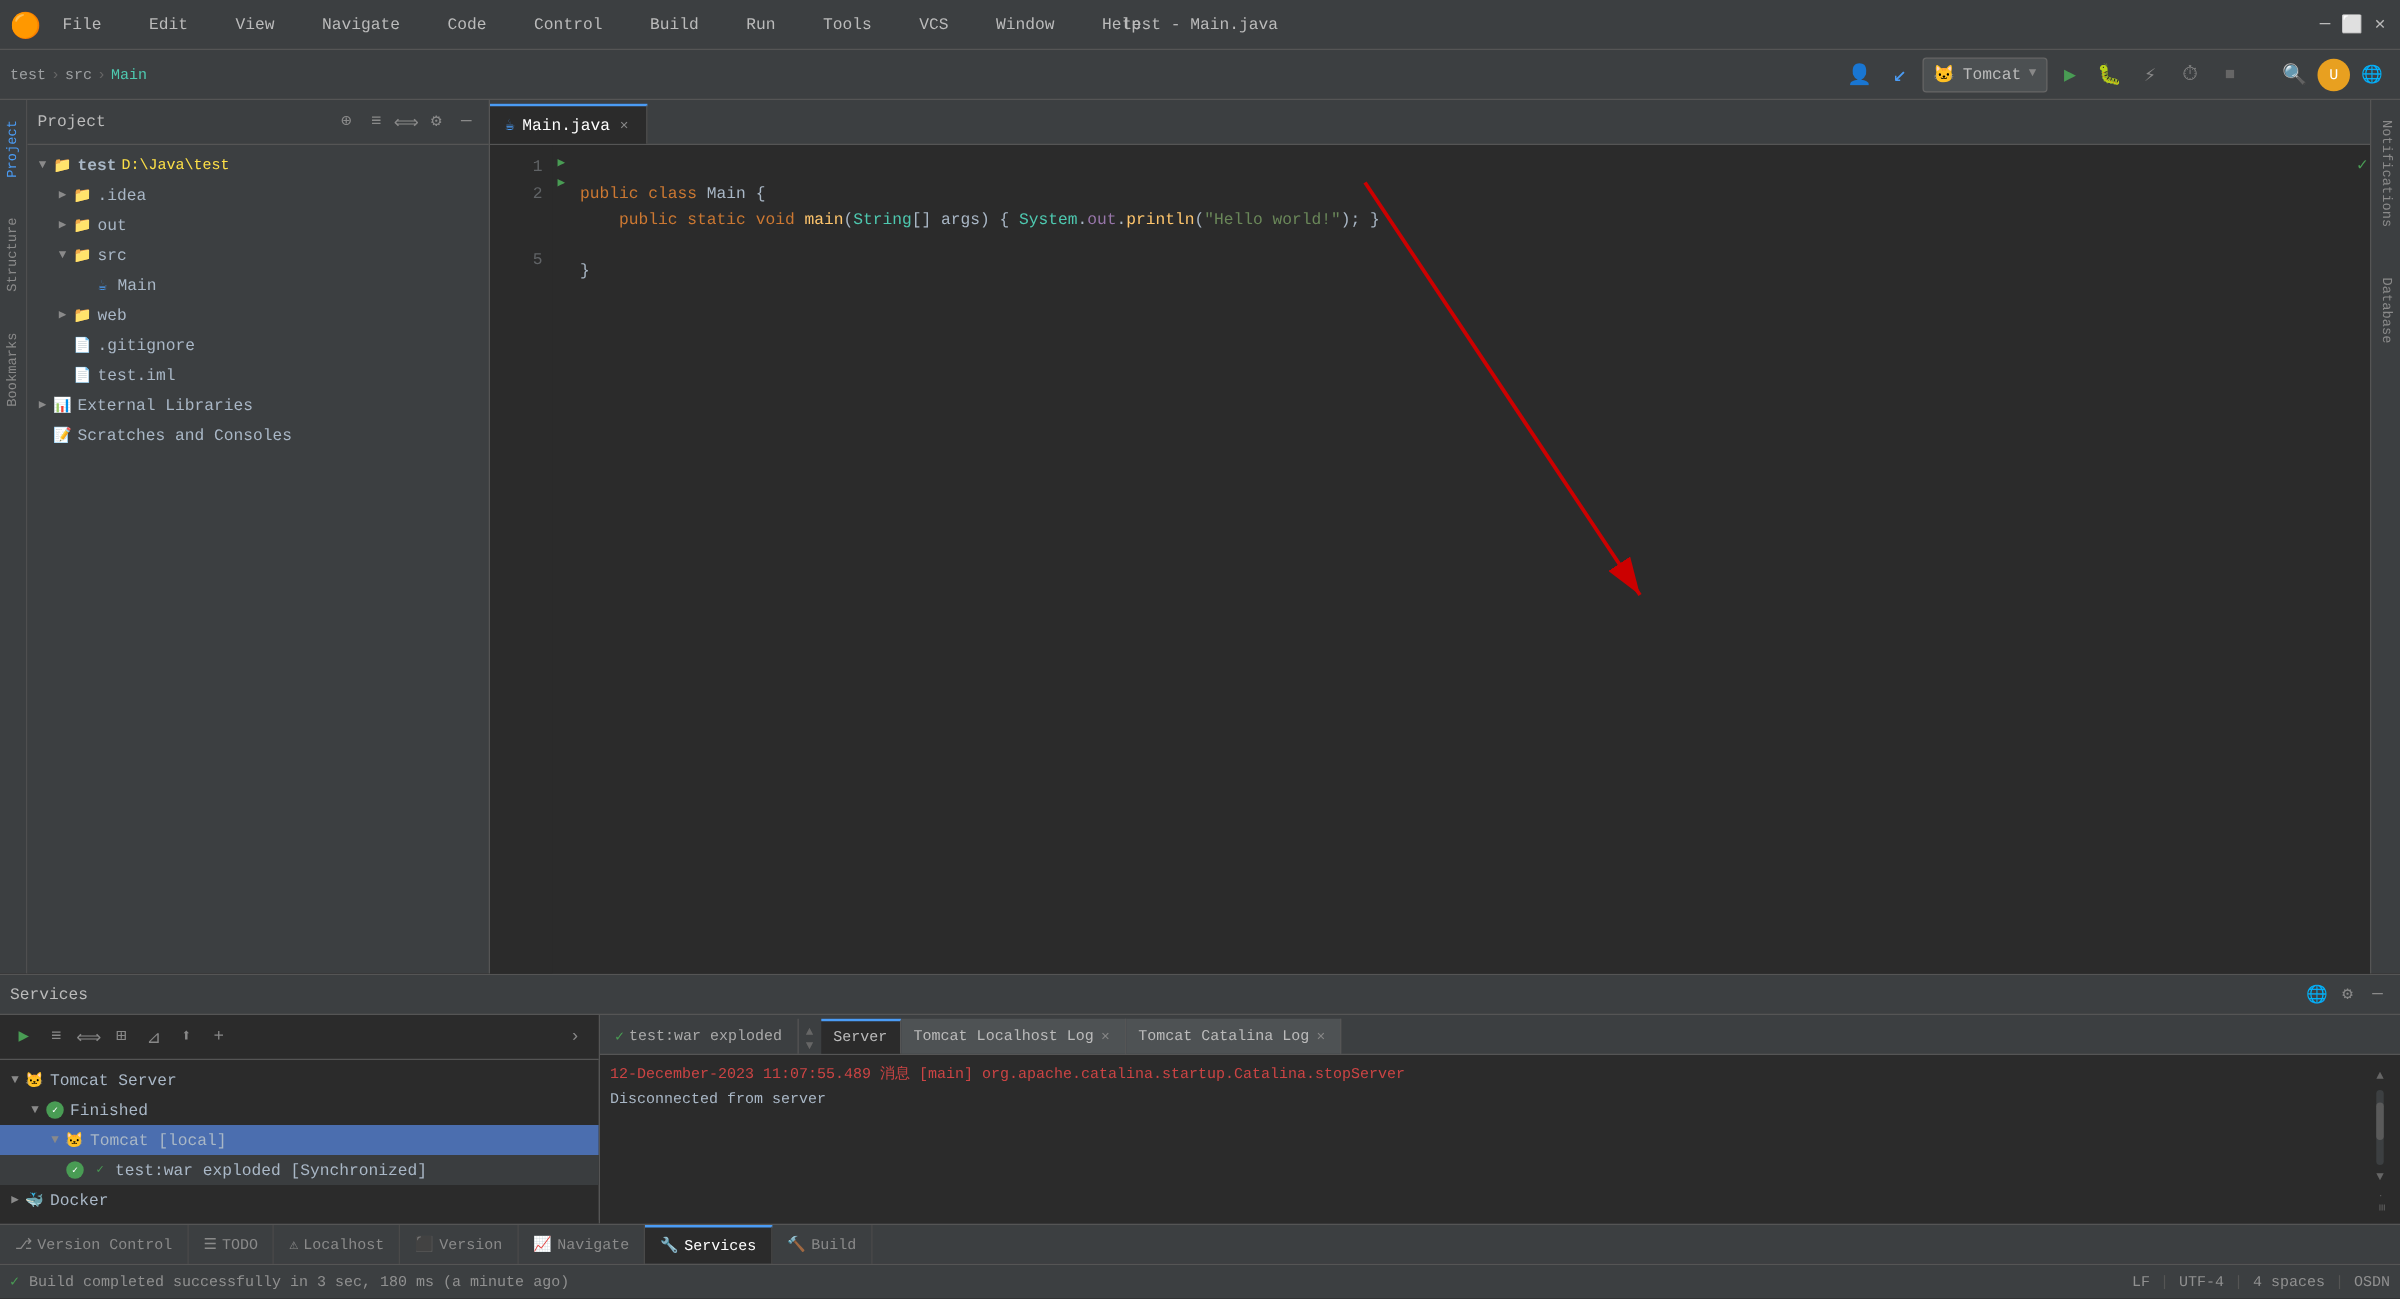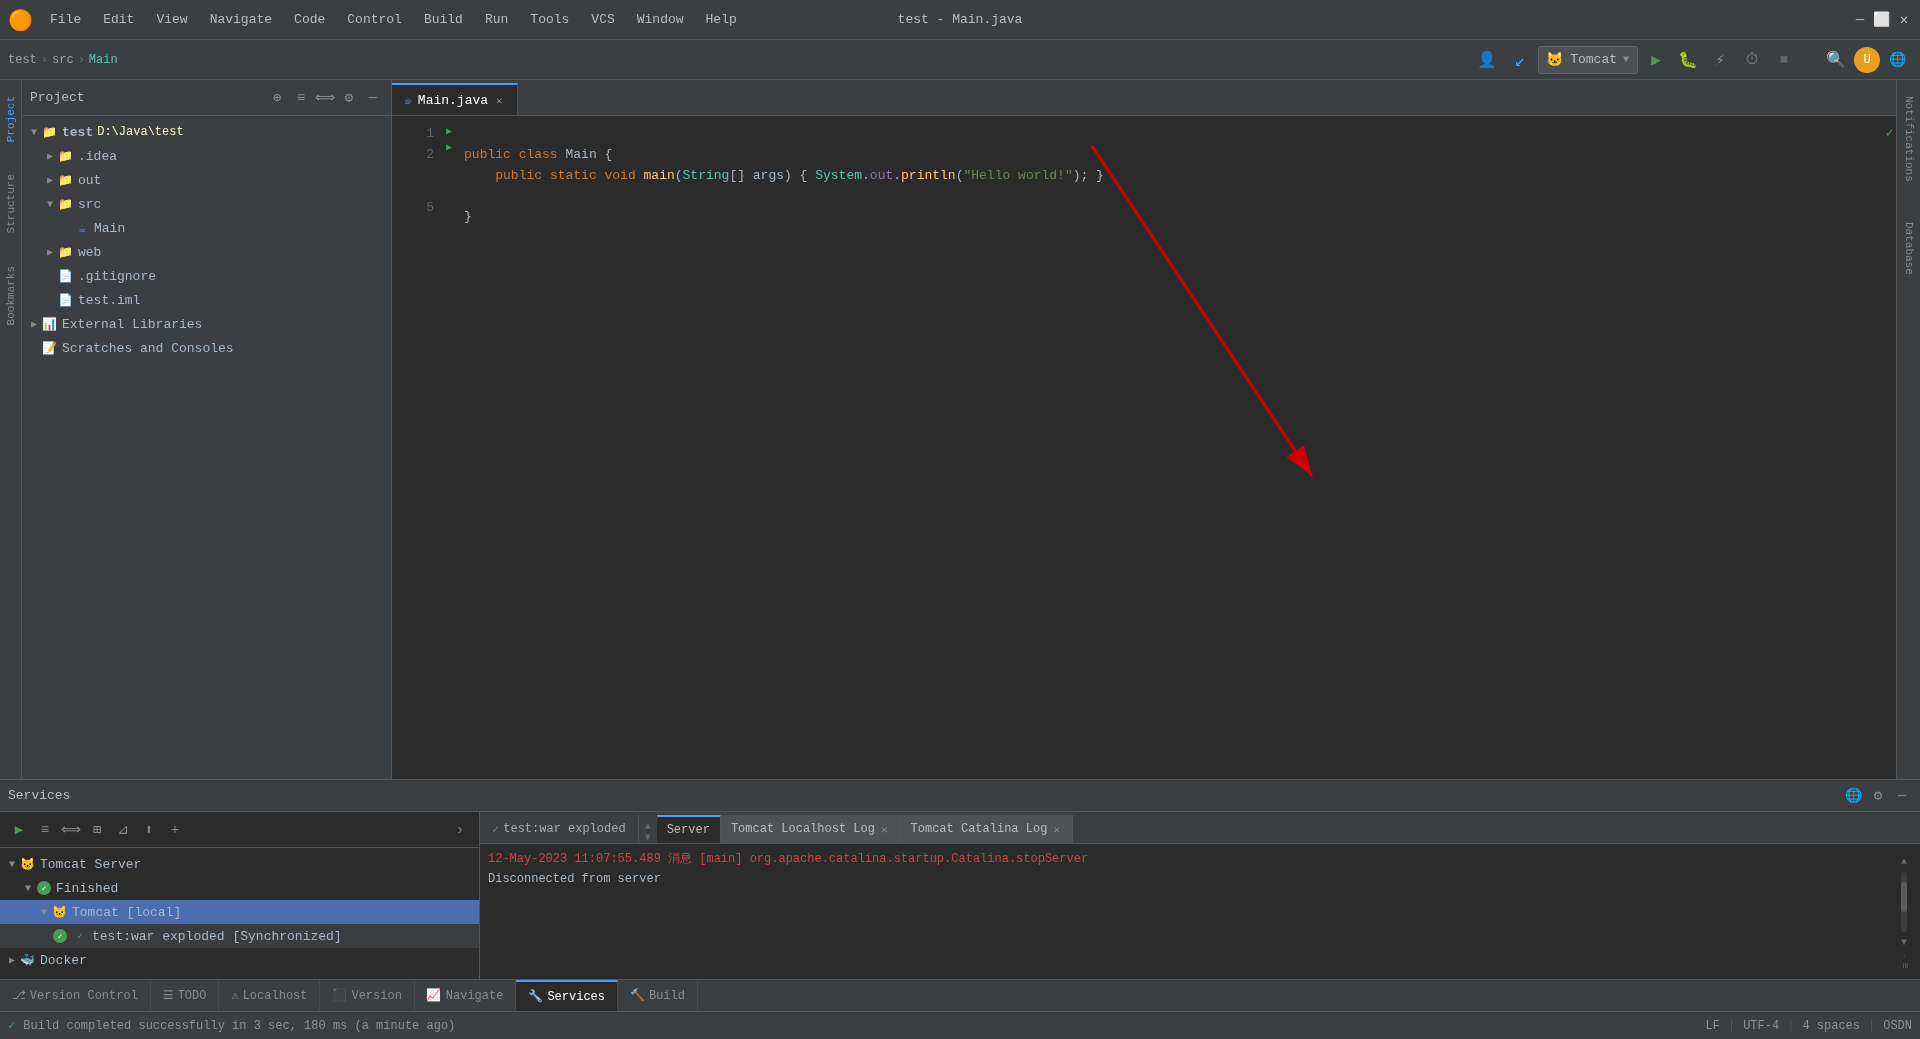--- a/index.html
+++ b/index.html
@@ -25,21 +25,21 @@
       border-bottom: 1px solid #555;
       flex-shrink: 0;
     }
     .title-bar-logo {
       width: 24px;
       height: 24px;
       margin-right: 8px;
     }
     .title-bar-menu {
       display: flex;
-      gap: 2px;
+      gap: 18px;
       flex: 1;
     }
     .menu-item {
       padding: 4px 10px;
       color: #bbb;
       cursor: pointer;
       border-radius: 3px;
       font-size: 13px;
     }
     .title-bar-title {
@@ -161,21 +161,21 @@
       align-items: center;
       justify-content: center;
       font-size: 12px;
     }
     .tree-label {
       font-size: 13px;
       color: #a9b7c6;
     }
     .tree-label.folder { color: #a9b7c6; }
     .tree-label.root { color: #a9b7c6; font-weight: bold; }
-    .tree-label.path { color: #fef9c3; font-size: 12px; margin-left: 4px; }
+    .tree-label.path { color: #fde047; font-size: 12px; margin-left: 4px; }
 
     
     .editor-area {
       flex: 1;
       display: flex;
       flex-direction: column;
       background: #2b2b2b;
     }
 
     
@@ -804,21 +804,21 @@
             <span class="tab-close">✕</span>
           </div>
           <div class="log-tab">
             <span>Tomcat Catalina Log</span>
             <span class="tab-close">✕</span>
           </div>
         </div>
 
         <div class="log-content">
           <div class="log-main">
-            <div class="log-line">12-May-2023 11:07:55.489 消息 [main] org.apache.catalina.startup.Catalina.stopServer</div>
+            <div class="log-line">12-December-2023 11:07:55.489 消息 [main] org.apache.catalina.startup.Catalina.stopServer</div>
             <div class="log-line normal">Disconnected from server</div>
           </div>
 
           <div class="log-scrollbar">
             <div class="log-scroll-btn">▲</div>
             <div class="log-scrollbar-track">
               <div class="log-scrollbar-thumb"></div>
             </div>
             <div class="log-scroll-btn">▼</div>
             <div style="width:1px; height:1px; border-top:1px solid #555; margin:2px 0;"></div>

